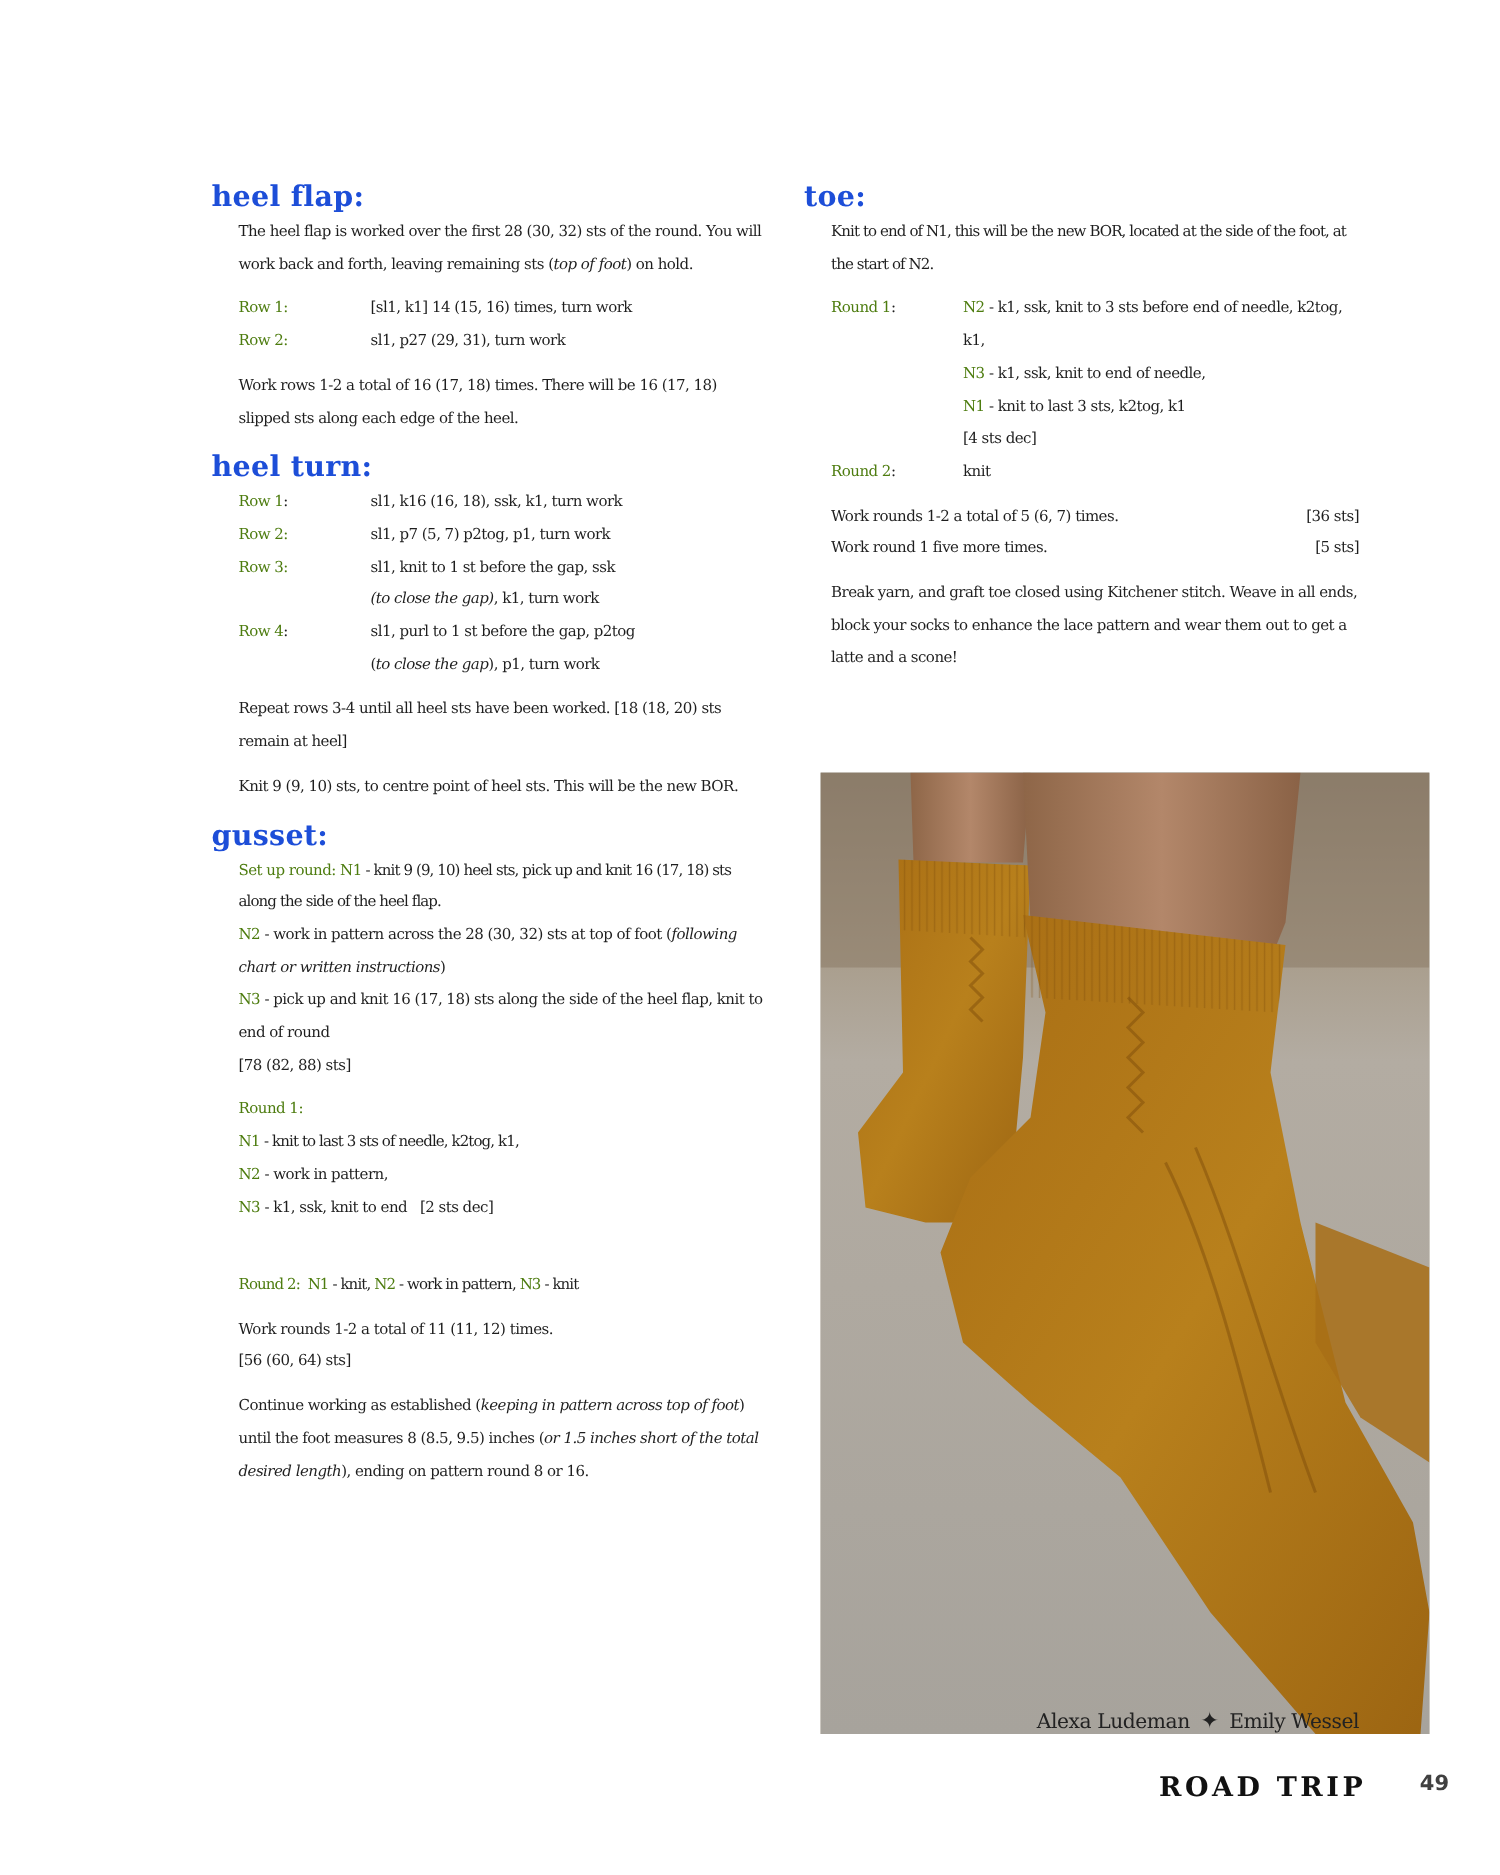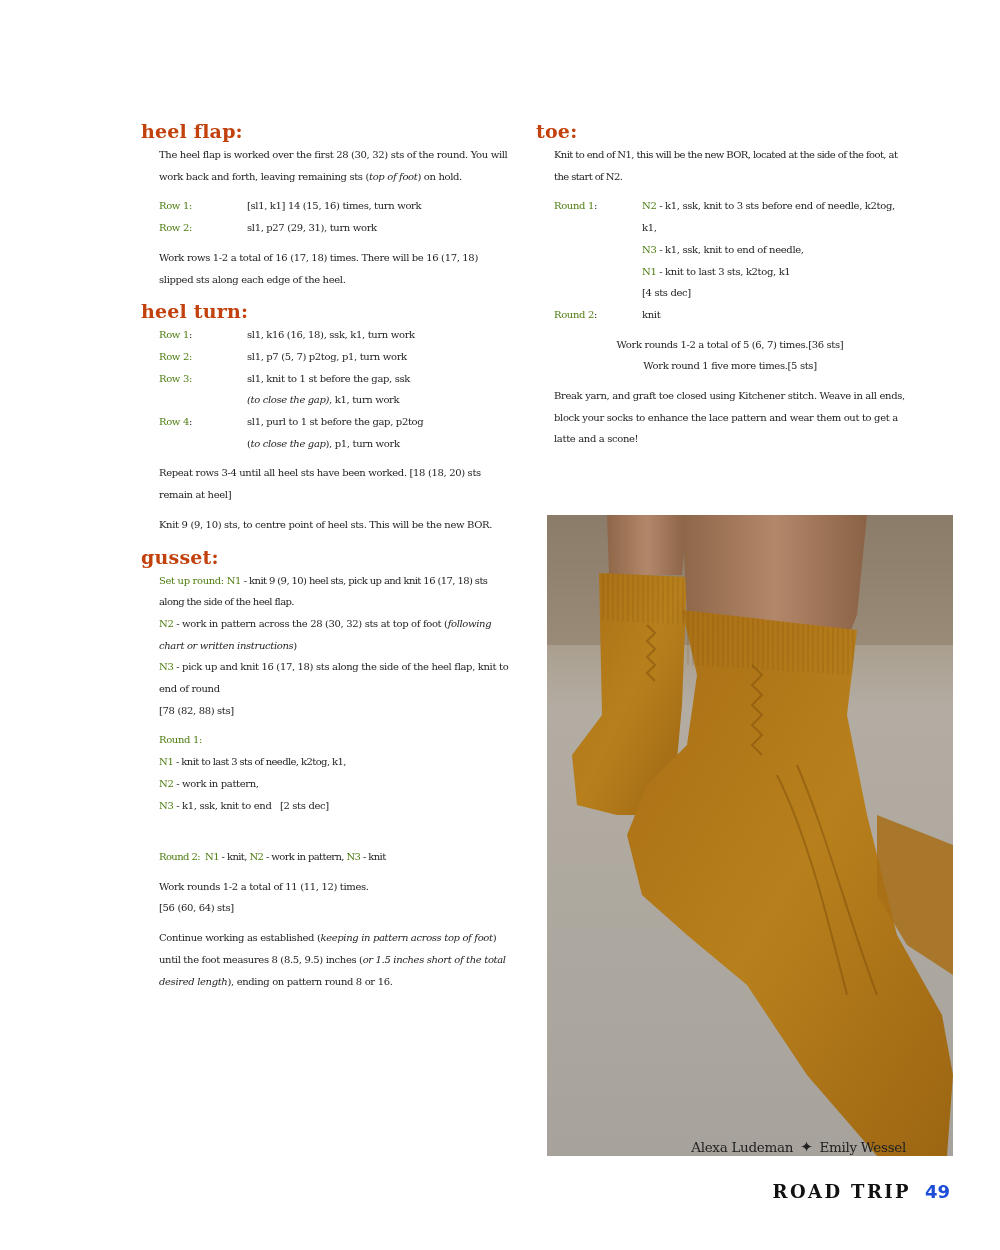--- a/index.html
+++ b/index.html
@@ -2,37 +2,37 @@
 <html><head>
 <meta charset="utf-8">
 <style>
   html, body { margin:0; padding:0; background:#ffffff; }
   body { width:1000px; height:1250px; position:relative; overflow:hidden;
          font-family:"DejaVu Serif","Liberation Serif",serif; color:#1e1e1e; }
   .col { position:absolute; }
   .col-left { left:141px; top:118px; width:370px; }
   .col-right { left:536px; top:118px; width:370px; }
   h2 { margin:0; font-family:"DejaVu Serif",serif; font-weight:bold; font-size:19px;
-       letter-spacing:0.2px; color:#c2410c; line-height:26px; }
+       letter-spacing:0.2px; color:#1d4ed8; line-height:26px; }
   .body { padding-left:18px; font-size:10px; line-height:21.7px; letter-spacing:-0.35px; }
   .body p { margin:0 0 8px 0; }
   .body.r { padding-left:18px; }
   b { font-weight:normal; color:#4d7c0f; }
   .rows { margin:0 0 8px 0; }
   .row { display:flex; }
   .row .lbl { width:88px; flex:0 0 88px; }
   .row .txt { flex:1; }
   .tight { letter-spacing:-0.6px; }
-  .tot { display:flex; justify-content:center; }
+  .tot { display:flex; justify-content:space-between; }
   .photo { position:absolute; left:547px; top:515px; width:406px; height:641px; overflow:hidden;
            background:#a49b8e; }
   .footer-title { position:absolute; right:89px; top:1181px; font-family:"DejaVu Serif",serif;
                   font-weight:bold; font-size:18px; letter-spacing:2.4px; color:#111; }
-  .page-num { position:absolute; right:50px; top:1181px; font-family:"DejaVu Sans",sans-serif;
-              font-weight:bold; font-size:18px; color:#1d4ed8; }
+  .page-num { position:absolute; right:34px; top:1181px; font-family:"DejaVu Sans",sans-serif;
+              font-weight:bold; font-size:14px; color:#404040; }
   .authors { position:absolute; right:94px; top:1138px; font-size:13.5px; letter-spacing:-0.3px; color:#222; }
   .authors .star { margin:0 7px; font-size:15px; }
 </style>
 </head>
 <body>
 
 <div class="col col-left">
 
   <h2>heel flap:</h2>
   <div class="body">

